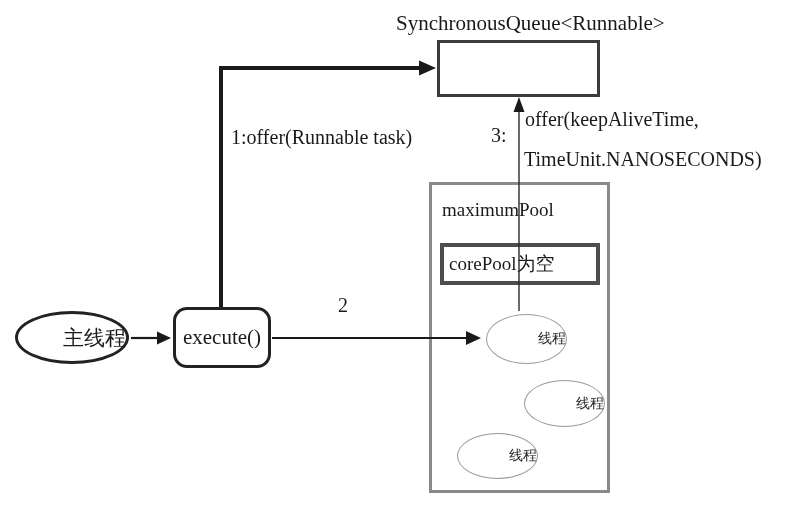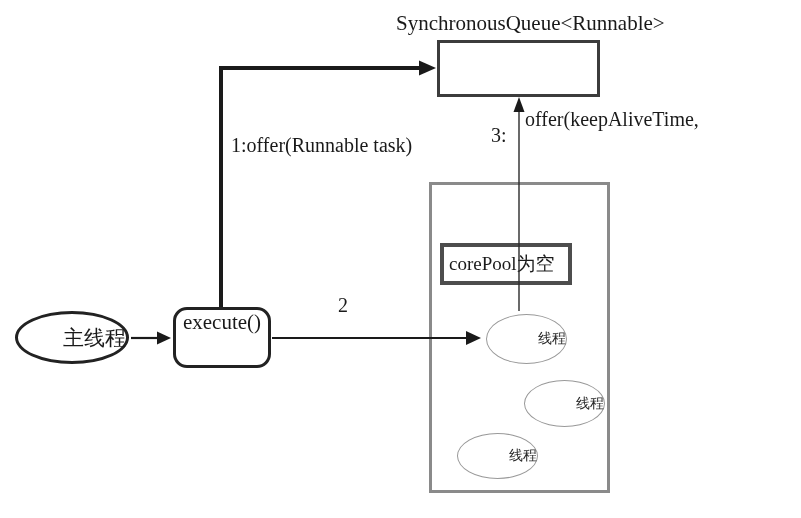--- a/index.html
+++ b/index.html
@@ -46,21 +46,21 @@
     box-sizing: border-box;
   }
   .max-pool-label {
     left: 10px;
     top: 14px;
     font-size: 19px;
   }
   .core-pool {
     left: 8px;
     top: 58px;
-    width: 132px;
+    width: 160px;
     height: 42px;
     border: 4px solid #4d4d4d;
     background: #ffffff;
     box-sizing: border-box;
     display: flex;
     align-items: center;
   }
   .core-pool-label {
     padding-left: 5px;
     font-size: 19px;
@@ -85,33 +85,33 @@
   .execute-box {
     left: 173px;
     top: 307px;
     width: 98px;
     height: 61px;
     border: 3px solid #222222;
     border-radius: 14px;
     background: #ffffff;
     box-sizing: border-box;
     display: flex;
-    align-items: flex-start;
+    align-items: center;
     justify-content: center;
     font-size: 21px;
   }
   .thread {
     border: 1.5px solid #999999;
     font-size: 14px;
     color: #2a2a2a;
   }
   .thread-1 { left: 54px; top: 129px; width: 81px; height: 50px; }
   .thread-2 { left: 92px; top: 195px; width: 81px; height: 47px; }
   .thread-3 { left: 25px; top: 248px; width: 81px; height: 46px; }
-  .offer-label { left: 231px; top: 134px; }
+  .offer-label { left: 231px; top: 126px; }
   .step2-label { left: 338px; top: 294px; }
   .step3-label { left: 491px; top: 124px; }
   .poll-line1 { left: 525px; top: 108px; }
   .poll-line2 { left: 524px; top: 148px; }
   svg.wires {
     left: 0;
     top: 0;
     width: 801px;
     height: 518px;
     pointer-events: none;
@@ -120,20 +120,21 @@
 </head>
 <body>
 
 <div class="canvas">
 
   <div class="abs label title">SynchronousQueue&lt;Runnable&gt;</div>
 
   <div class="abs queue-box"></div>
 
   <div class="abs max-pool">
+    <div class="abs max-pool-label label">maximumPool</div>
     <div class="abs core-pool">
       <span class="core-pool-label">corePool为空</span>
     </div>
     <div class="abs ellipse thread thread-1">
       <span>线程</span>
     </div>
     <div class="abs ellipse thread thread-2">
       <span>线程</span>
     </div>
     <div class="abs ellipse thread thread-3">
@@ -161,14 +162,15 @@
     <polygon points="481,338 466,331 466,345" fill="#1a1a1a"></polygon>
 
     <line x1="519" y1="311" x2="519" y2="108" stroke="#2a2a2a" stroke-width="1.4"></line>
     <polygon points="519,97 513.5,112 524.5,112" fill="#1a1a1a"></polygon>
   </svg>
 
   <div class="abs label offer-label">1:offer(Runnable task)</div>
   <div class="abs label step2-label">2</div>
   <div class="abs label step3-label">3:</div>
   <div class="abs label poll-line1">offer(keepAliveTime,</div>
+  <div class="abs label poll-line2">TimeUnit.NANOSECONDS)</div>
 
 </div>
 
 </body></html>

